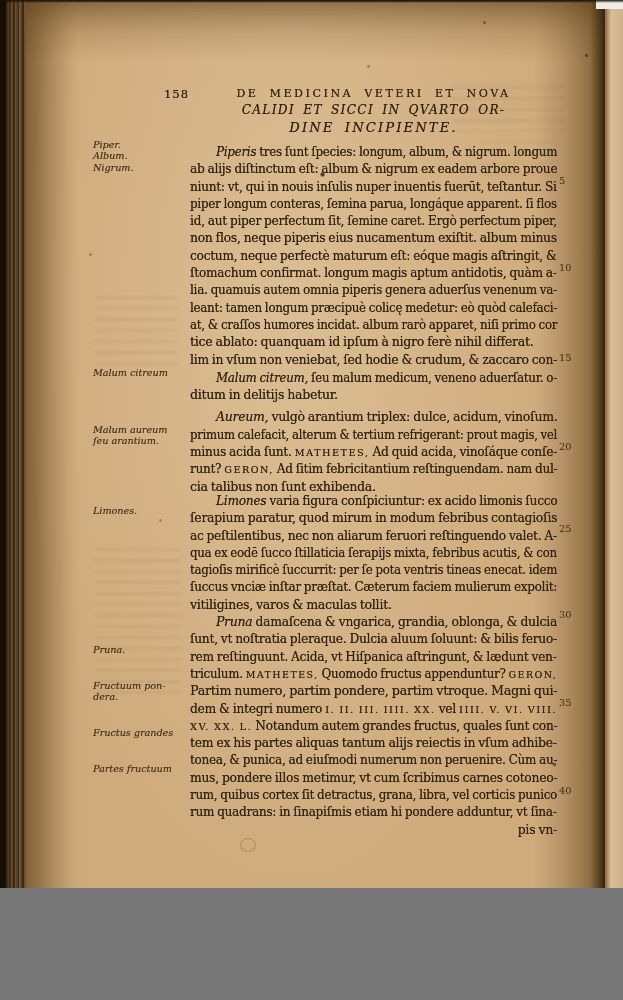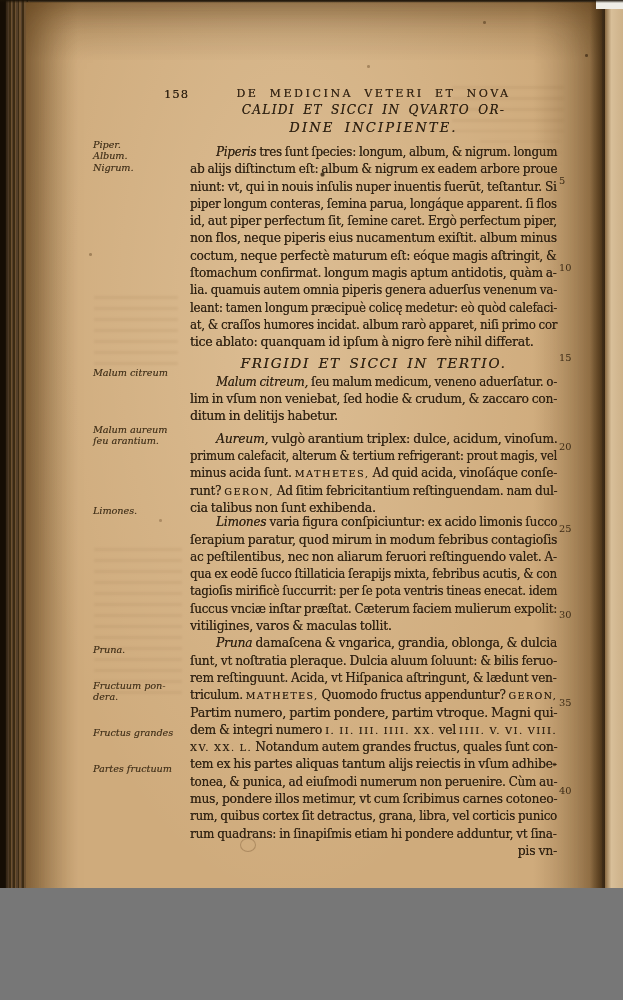--- a/index.html
+++ b/index.html
@@ -106,23 +106,22 @@
       <div class="bline justify"><span class="measure" style="transform: scaleX(0.968338);"><span>niunt: vt, qui in nouis inſulis nuper inuentis fuerūt, teſtantur. Si</span></span></div>
       <div class="bline justify"><span class="measure" style="transform: scaleX(0.950777);"><span>piper longum conteras, ſemina parua, longáque apparent. ſi flos</span></span></div>
       <div class="bline justify"><span class="measure" style="transform: scaleX(0.968338);"><span>id, aut piper perfectum ſit, ſemine caret. Ergò perfectum piper,</span></span></div>
       <div class="bline justify"><span class="measure" style="transform: scaleX(0.986559);"><span>non flos, neque piperis eius nucamentum exiſtit. album minus</span></span></div>
       <div class="bline justify"><span class="measure" style="transform: scaleX(0.973475);"><span>coctum, neque perfectè maturum eſt: eóque magis aſtringit, &amp;</span></span></div>
       <div class="bline justify"><span class="measure" style="transform: scaleX(0.970899);"><span>ſtomachum confirmat. longum magis aptum antidotis, quàm a-</span></span></div>
       <div class="bline justify"><span class="measure" style="transform: scaleX(0.955729);"><span>lia. quamuis autem omnia piperis genera aduerſus venenum va-</span></span></div>
       <div class="bline justify"><span class="measure" style="transform: scaleX(0.943445);"><span>leant: tamen longum præcipuè colicę medetur: eò quòd calefaci-</span></span></div>
       <div class="bline justify"><span class="measure" style="transform: scaleX(0.943445);"><span>at, &amp; craſſos humores incidat. album rarò apparet, niſi primo cor</span></span></div>
       <div class="bline left"><span class="measure"><span>tice ablato: quanquam id ipſum à nigro ferè nihil differat.</span></span></div>
-      <div class="sec-heading" style="margin-top: 4px;">FRIGIDI ET SICCI IN TERTIO.</div>
+      <div class="bline justify"><span class="measure" style="transform: scaleX(0.983914);"><span>lim in vſum non veniebat, ſed hodie &amp; crudum, &amp; zaccaro con-</span></span></div>
       <div class="bline justify" style="margin-top: 1px; padding-left: 26px;"><span class="measure" style="transform: scaleX(0.947222);"><span class="it">Malum citreum,</span><span> ſeu malum medicum, veneno aduerſatur. o-</span></span></div>
-      <div class="bline justify"><span class="measure" style="transform: scaleX(0.983914);"><span>lim in vſum non veniebat, ſed hodie &amp; crudum, &amp; zaccaro con-</span></span></div>
       <div class="bline left"><span class="measure"><span>ditum in delitijs habetur.</span></span></div>
       <div class="bline justify" style="margin-top: 5px; padding-left: 26px;"><span class="measure" style="transform: scaleX(0.997076);"><span class="it">Aureum,</span><span> vulgò arantium triplex: dulce, acidum, vinoſum.</span></span></div>
       <div class="bline justify"><span class="measure" style="transform: scaleX(0.929114);"><span>primum calefacit, alterum &amp; tertium refrigerant: prout magis, vel</span></span></div>
       <div class="bline justify"><span class="measure" style="transform: scaleX(0.973475);"><span>minus acida ſunt. </span><span class="sc">MATHETES,</span><span> Ad quid acida, vinoſáque conſe-</span></span></div>
       <div class="bline justify"><span class="measure" style="transform: scaleX(0.963255);"><span>runt? </span><span class="sc">GERON,</span><span> Ad ſitim febricitantium reſtinguendam. nam dul-</span></span></div>
       <div class="bline left"><span class="measure"><span>cia talibus non ſunt exhibenda.</span></span></div>
       <div class="bline justify" style="margin-top: -3px; padding-left: 26px;"><span class="measure" style="transform: scaleX(0.974286);"><span class="it">Limones</span><span> varia figura conſpiciuntur: ex acido limonis ſucco</span></span></div>
       <div class="bline justify"><span class="measure" style="transform: scaleX(0.989218);"><span>ſerapium paratur, quod mirum in modum febribus contagioſis</span></span></div>
       <div class="bline justify"><span class="measure" style="transform: scaleX(0.970899);"><span>ac peſtilentibus, nec non aliarum feruori reſtinguendo valet. A-</span></span></div>
       <div class="bline justify"><span class="measure" style="transform: scaleX(0.938619);"><span>qua ex eodē ſucco ſtillaticia ſerapijs mixta, febribus acutis, &amp; con</span></span></div>

